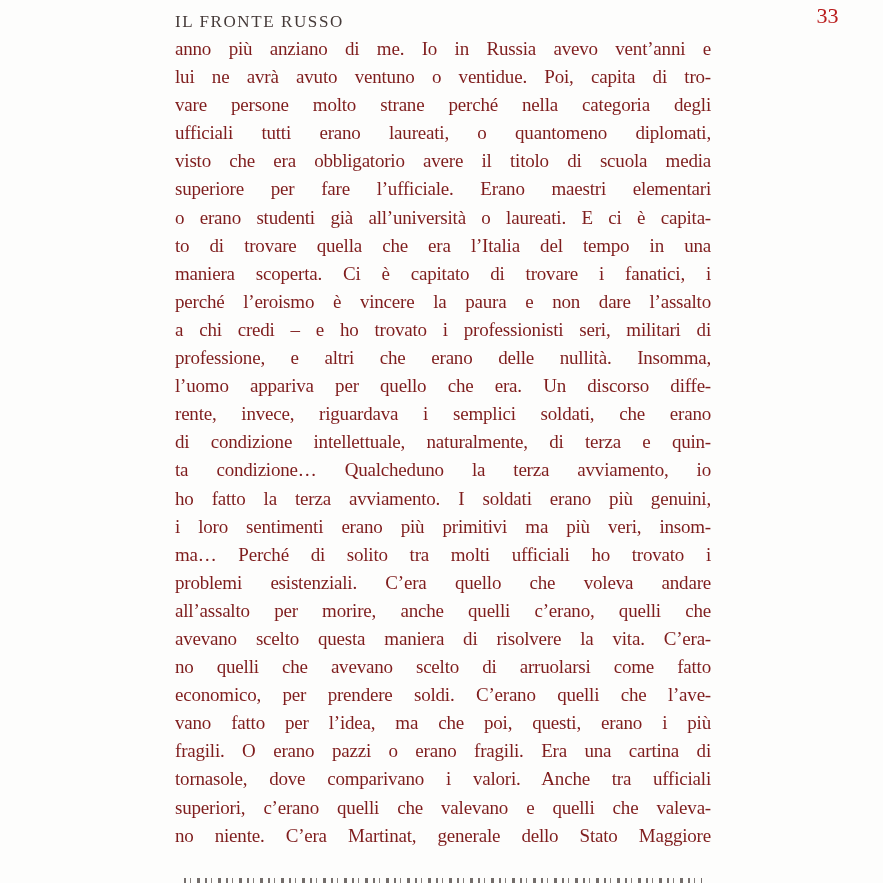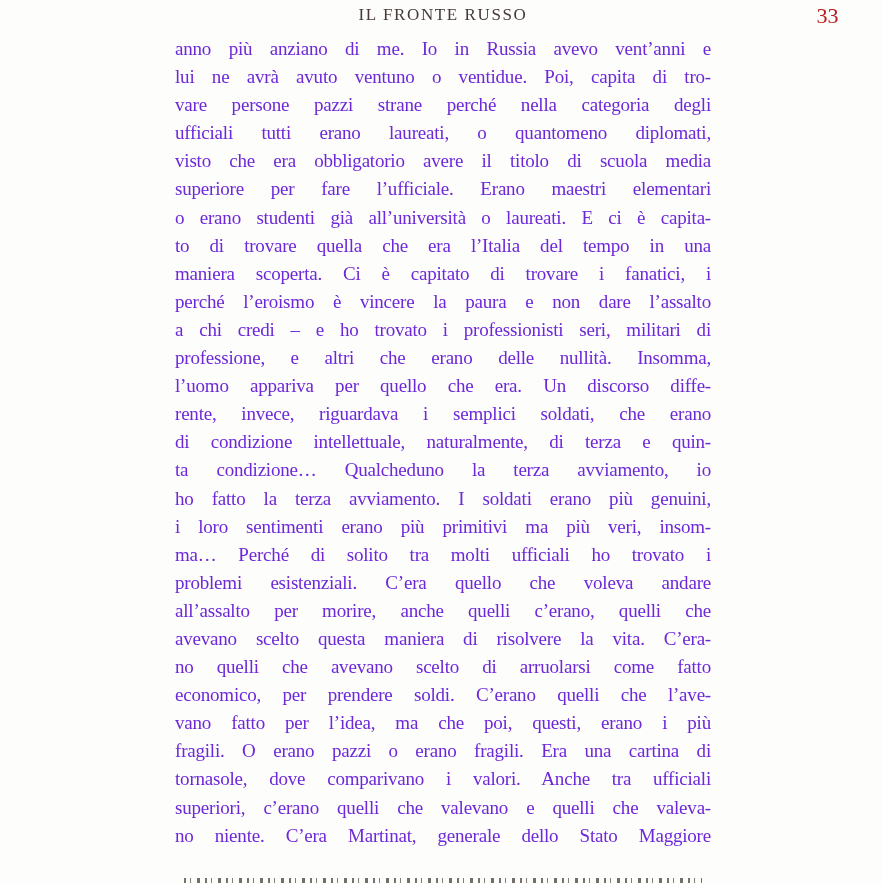--- a/index.html
+++ b/index.html
@@ -10,43 +10,43 @@
   .page {
     position: relative;
     width: 883px;
     height: 883px;
     background: #fdfdfc;
     overflow: hidden;
     font-family: "Liberation Serif", serif;
   }
   .running-head {
     position: absolute;
-    top: 5px;
+    top: 12px;
     left: 175px;
     width: 536px;
-    text-align: center;
+    text-align: left;
     font-size: 17px;
     letter-spacing: 1.6px;
     color: #453a38;
   }
   .page-number {
     position: absolute;
     top: 3px;
     left: 800px;
     width: 55px;
     text-align: center;
     font-size: 22px;
     color: #b91c1c;
   }
   .text-block {
     position: absolute;
     top: 35px;
     left: 175px;
     width: 536px;
-    color: #6d28d9;
+    color: #7f1d1d;
     font-size: 19px;
     letter-spacing: -0.2px;
   }
   .text-line {
     height: 28.1px;
     line-height: 28.1px;
     overflow: visible;
     text-align: justify;
     text-align-last: justify;
     -moz-text-align-last: justify;
@@ -75,21 +75,21 @@
 
 <div class="page">
 
   <div class="running-head">IL FRONTE RUSSO</div>
 
   <div class="page-number">33</div>
 
   <div class="text-block">
       <div class="text-line" style="text-align-last: justify;">anno più anziano di me. Io in Russia avevo vent’anni e</div>
       <div class="text-line" style="text-align-last: justify;">lui ne avrà avuto ventuno o ventidue. Poi, capita di tro-</div>
-      <div class="text-line" style="text-align-last: justify;">vare persone pazzi strane perché nella categoria degli</div>
+      <div class="text-line" style="text-align-last: justify;">vare persone molto strane perché nella categoria degli</div>
       <div class="text-line" style="text-align-last: justify;">ufficiali tutti erano laureati, o quantomeno diplomati,</div>
       <div class="text-line" style="text-align-last: justify;">visto che era obbligatorio avere il titolo di scuola media</div>
       <div class="text-line" style="text-align-last: justify;">superiore per fare l’ufficiale. Erano maestri elementari</div>
       <div class="text-line" style="text-align-last: justify;">o erano studenti già all’università o laureati. E ci è capita-</div>
       <div class="text-line" style="text-align-last: justify;">to di trovare quella che era l’Italia del tempo in una</div>
       <div class="text-line" style="text-align-last: justify;">maniera scoperta. Ci è capitato di trovare i fanatici, i</div>
       <div class="text-line" style="text-align-last: justify;">perché l’eroismo è vincere la paura e non dare l’assalto</div>
       <div class="text-line" style="text-align-last: justify;">a chi credi – e ho trovato i professionisti seri, militari di</div>
       <div class="text-line" style="text-align-last: justify;">professione, e altri che erano delle nullità. Insomma,</div>
       <div class="text-line" style="text-align-last: justify;">l’uomo appariva per quello che era. Un discorso diffe-</div>

